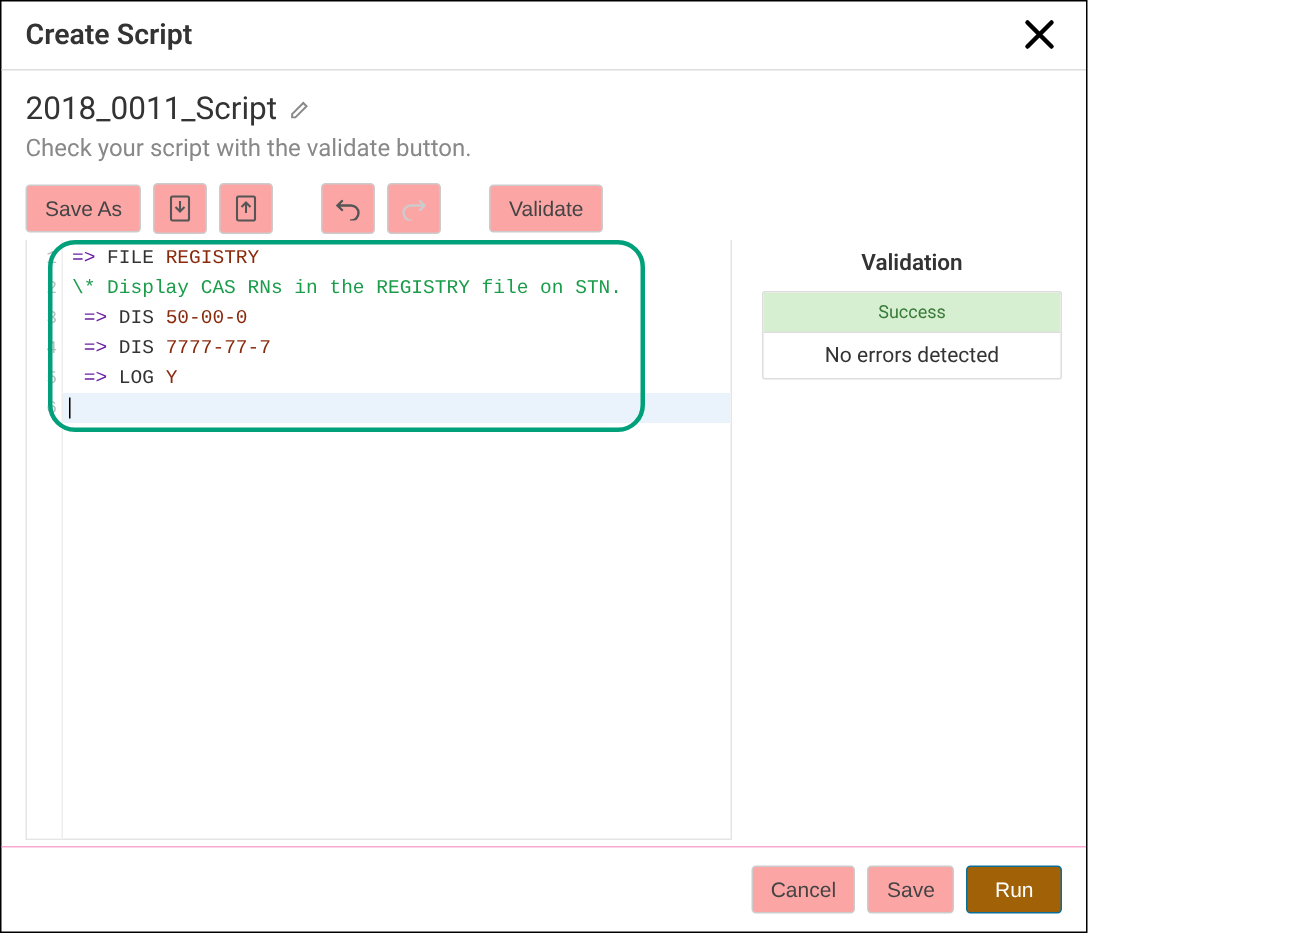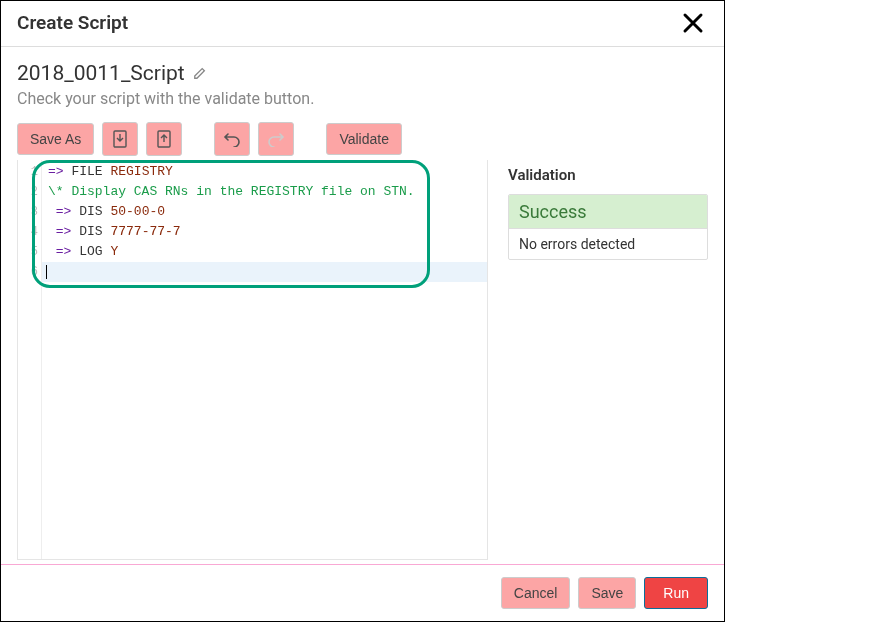--- a/index.html
+++ b/index.html
@@ -162,54 +162,55 @@
     width: 1px;
     height: 14px;
     background: #000;
     display: inline-block;
     vertical-align: middle;
     margin-left: -2px;
   }
   .validation-col {
     width: 200px;
     padding-top: 0;
+    text-align: center;
   }
   .validation-title {
     font-size: 15px;
     font-weight: 600;
     color: #333;
     margin-bottom: 10px;
     padding-top: 6px;
   }
   .validation-box {
     border: 1px solid #ddd;
     border-radius: 2px;
     overflow: hidden;
   }
   .val-status {
     background: #d6efd0;
     color: #3a7a3a;
-    font-size: 18px;
+    font-size: 12px;
     padding: 6px 10px;
     border-bottom: 1px solid #ddd;
   }
   .val-msg {
     font-size: 14px;
     padding: 7px 10px;
     color: #333;
   }
   .modal-footer {
     border-top: 1px solid #f9a8d4;
     padding: 12px 16px;
     display: flex;
     justify-content: flex-end;
     gap: 8px;
   }
   .btn-primary {
-    background: #ef4444;
+    background: #a16207;
     border-color: #0b6e99;
     color: #fff;
     padding: 7px 18px;
   }
   svg { display: block; }
 </style>
 </head>
 <body>
 
 <div class="modal">

